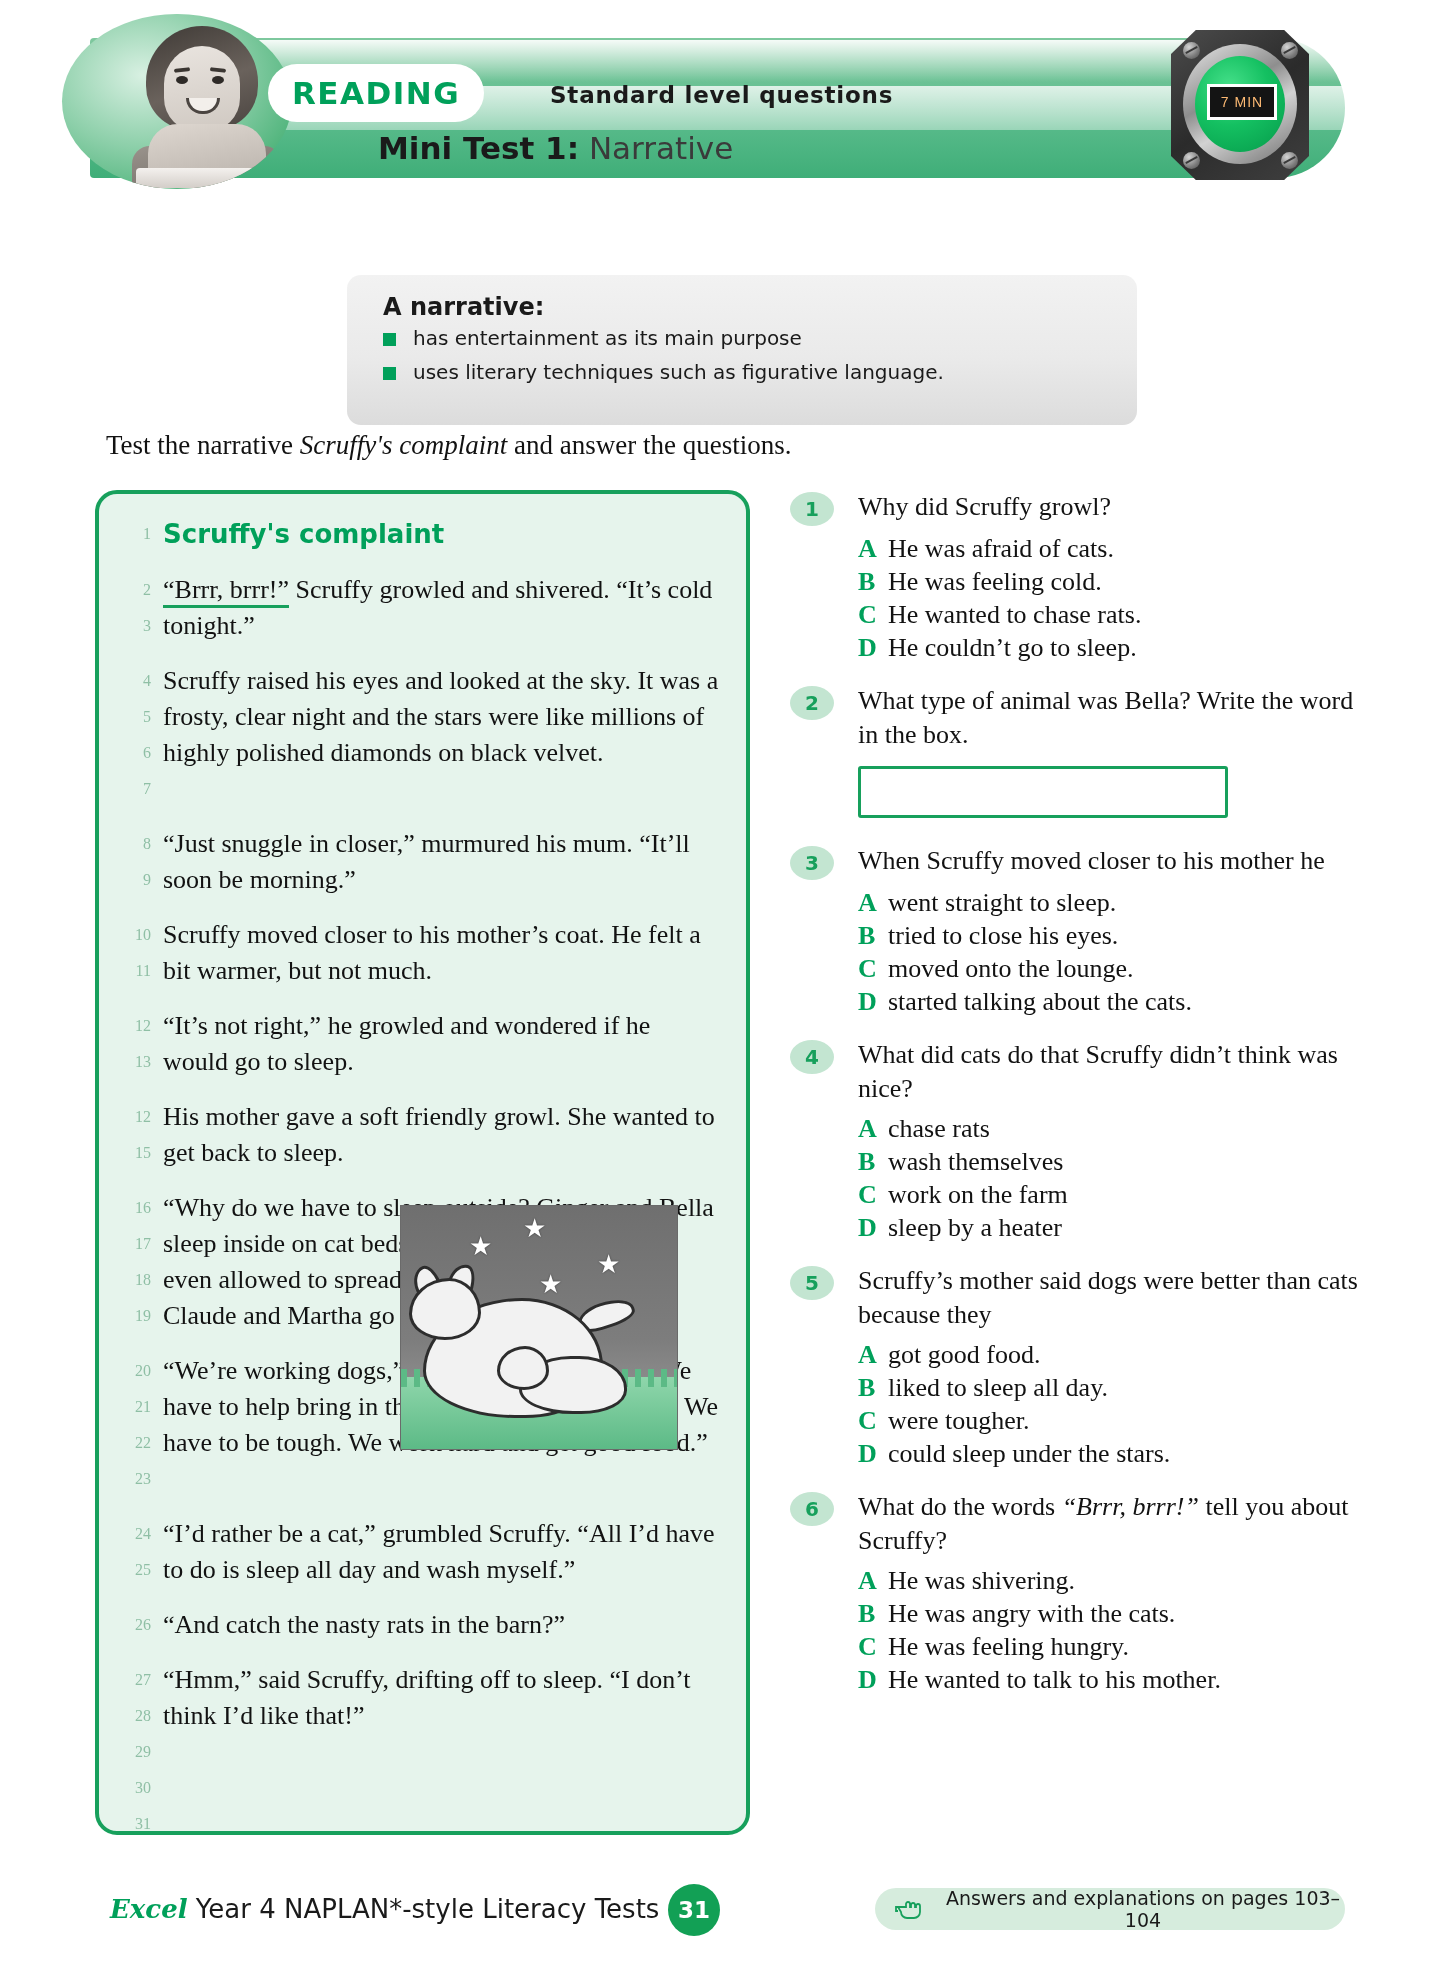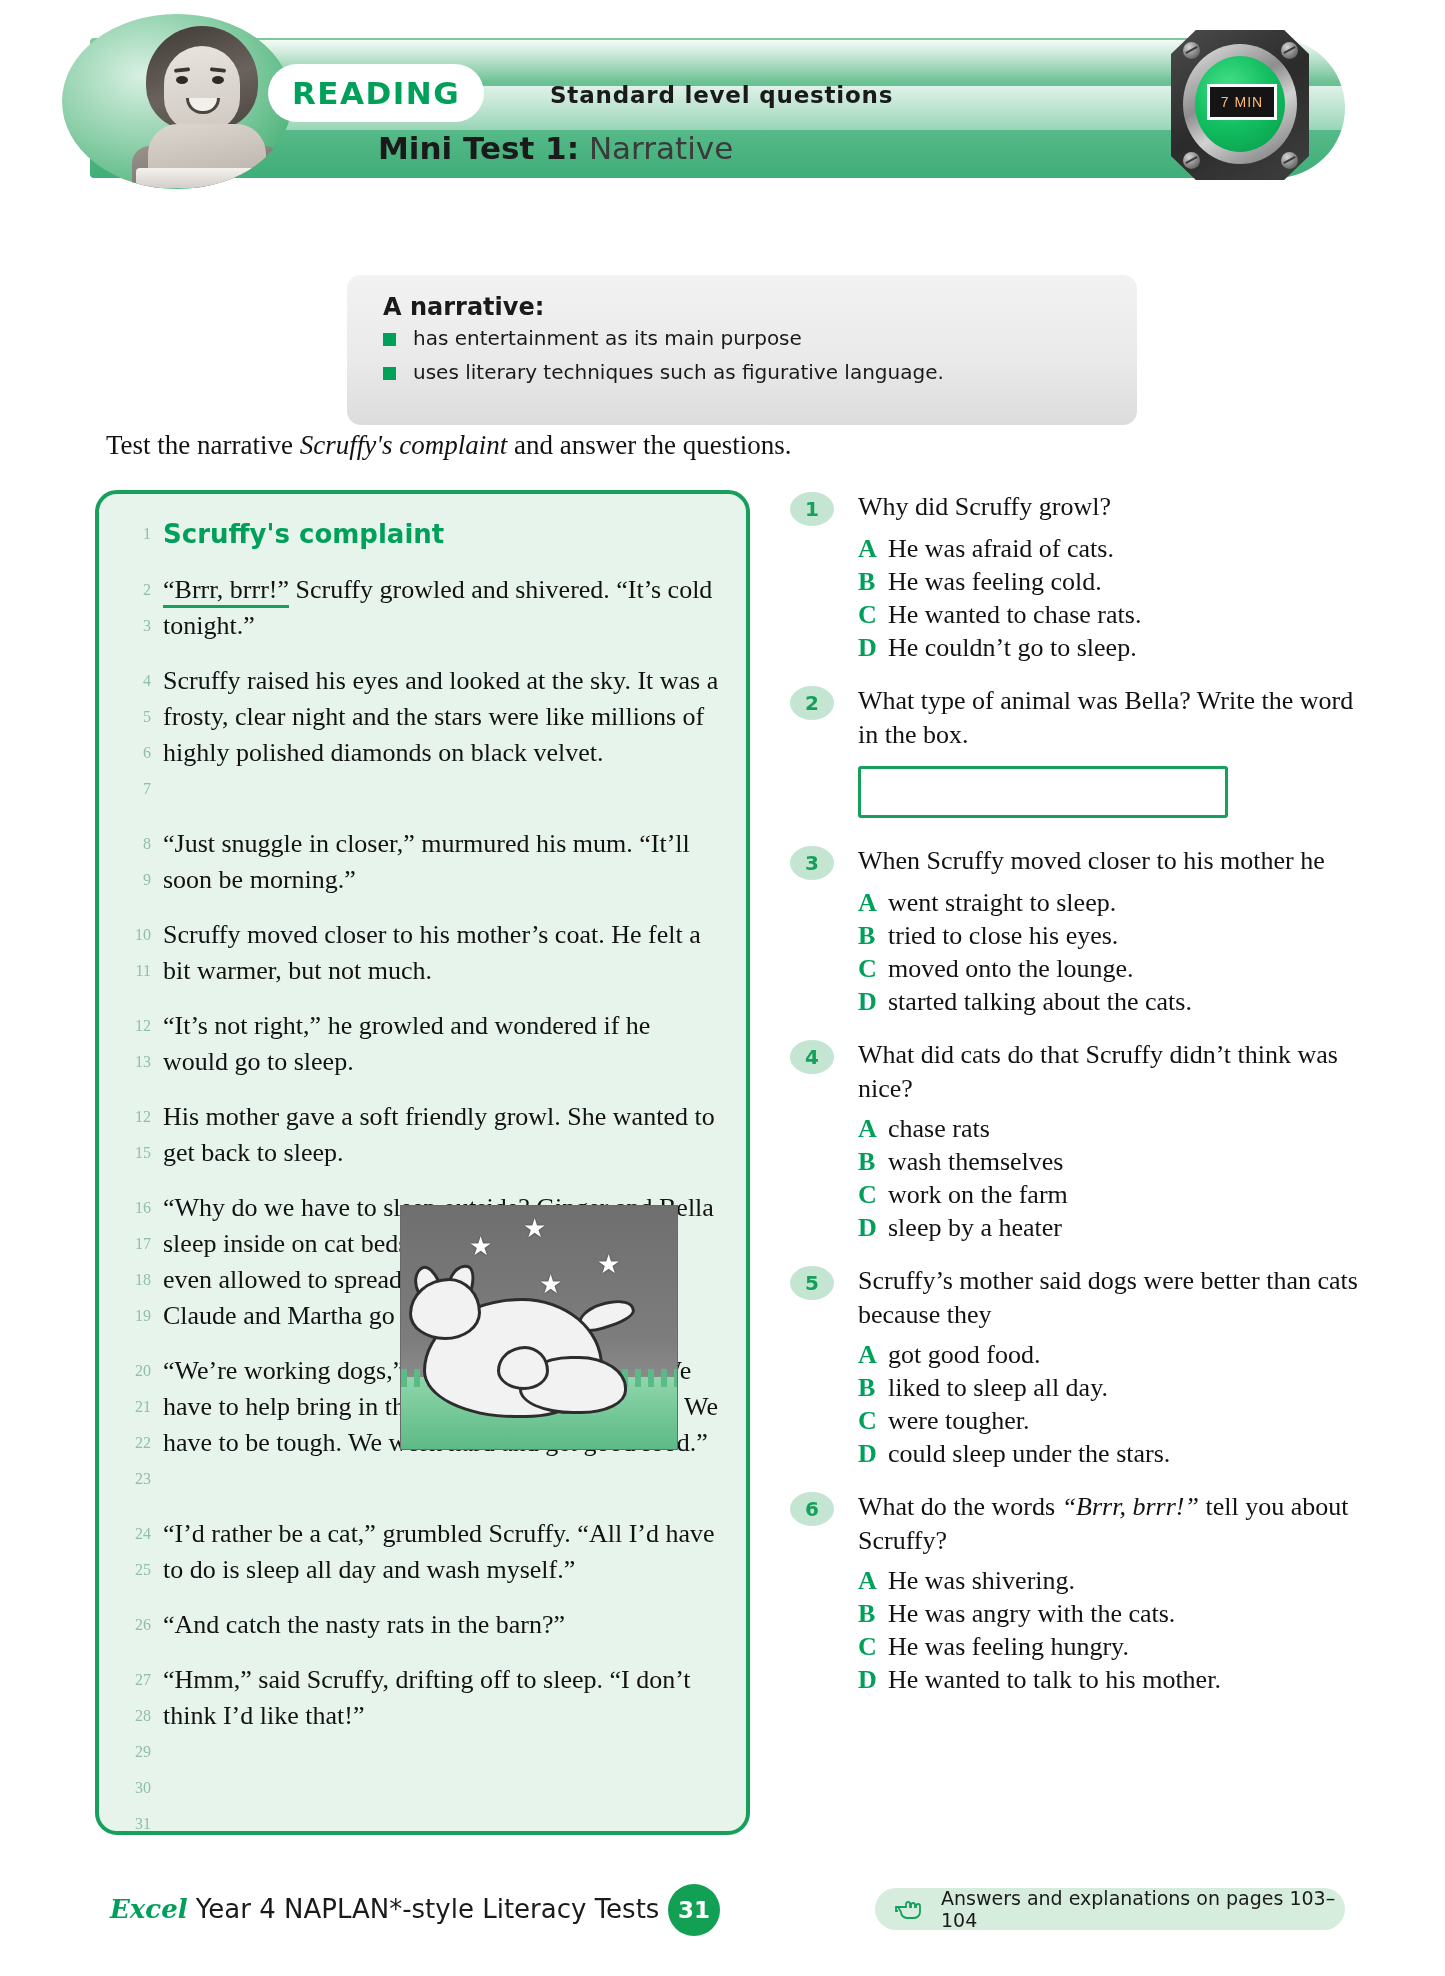--- a/index.html
+++ b/index.html
@@ -426,20 +426,21 @@
     font-family:"DejaVu Sans", sans-serif;
     font-weight:bold; font-size:23px;
   }
   .ans-pill {
     position:absolute; left:875px; top:8px;
     width: 470px; height: 42px;
     background:#d6ecdd;
     border-radius: 21px;
     display:flex; align-items:center;
     padding-left: 20px;
+    text-align: center;
   }
   .hand-icon { margin-right: 16px; display:flex; align-items:center; }
   .ans-pill span {
     font-family:"DejaVu Sans", sans-serif;
     font-size: 19px;
     color:#1a1a1a;
   }
 </style>
 </head>
 <body>

